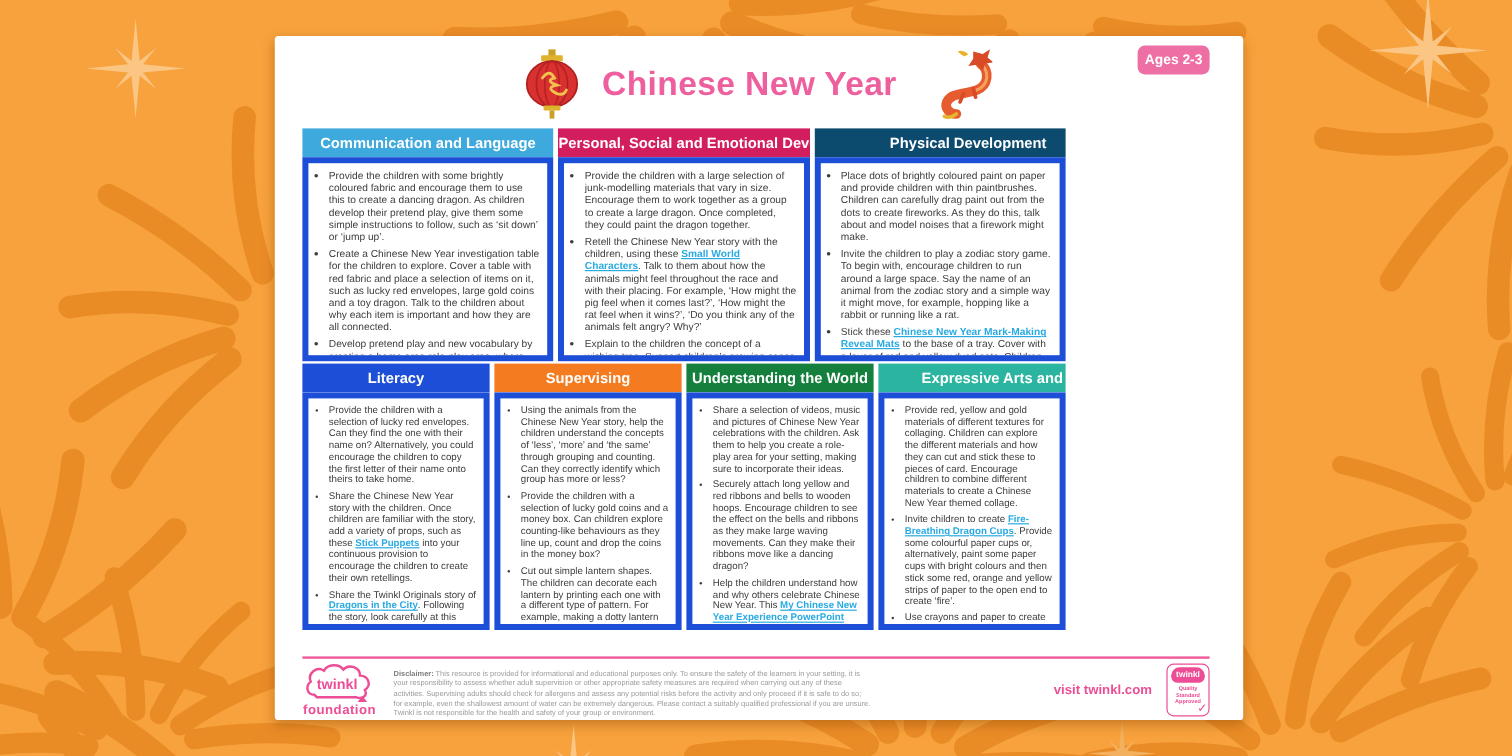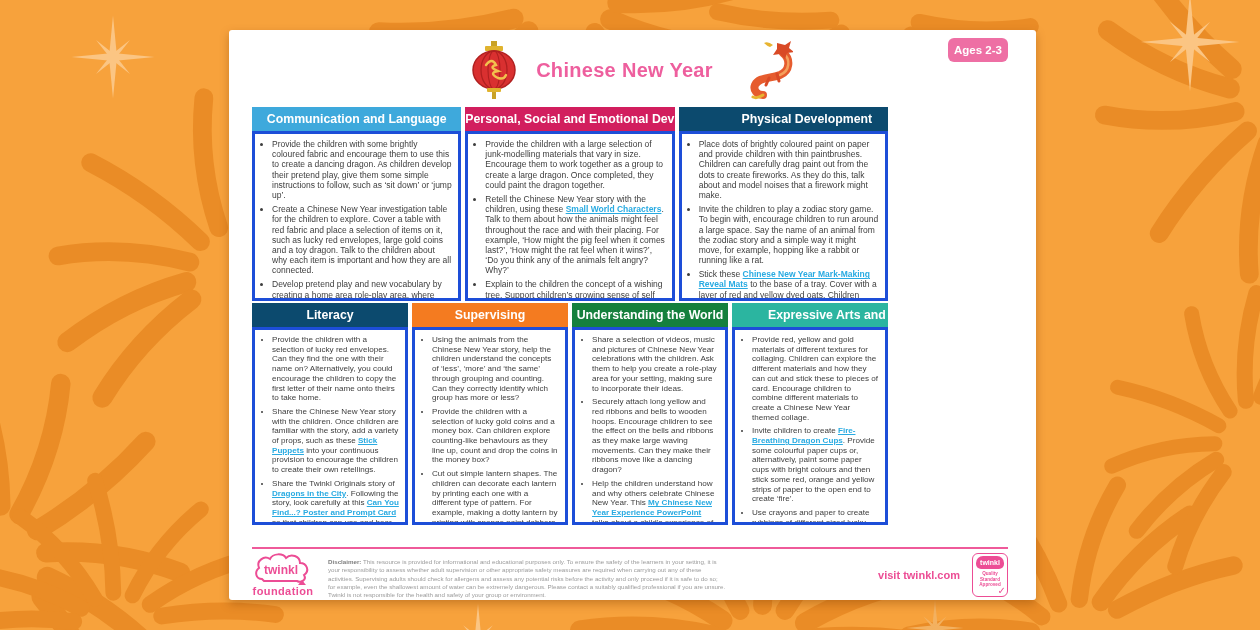--- a/index.html
+++ b/index.html
@@ -4,28 +4,28 @@
 <style>
   html,body{margin:0;padding:0;background:#f7a23c;}
   #stage{position:relative;width:1260px;height:630px;overflow:hidden;
          font-family:"Liberation Sans","DejaVu Sans",sans-serif;}
   #bg{position:absolute;left:0;top:0;width:1260px;height:630px;}
   .card{position:absolute;left:229px;top:30px;width:807px;height:570px;background:#ffffff;
         border-radius:3px;box-shadow:0 4px 10px rgba(125,60,0,.38);z-index:2;}
   .ages-badge{position:absolute;top:8px;right:28px;width:60px;height:24px;background:#ee6fa4;
         border-radius:6px;color:#fff;font-weight:bold;font-size:11.5px;line-height:24px;text-align:center;}
   .title-row{display:flex;justify-content:center;align-items:center;gap:16px;padding-top:8px;height:64px;}
-  .page-title{margin:4px;color:#ee5f9e;font-size:20px;font-weight:bold;letter-spacing:.3px;}
+  .page-title{margin:4px;color:#ee5f9e;font-size:28px;font-weight:bold;letter-spacing:.3px;}
   .row{position:absolute;left:23px;width:636px;display:flex;gap:4px;}
   .row-top{top:77px;}
   .row-bottom{top:273px;}
   .col{flex:1;display:flex;flex-direction:column;min-width:0;}
   .col-head{height:24px;line-height:24px;text-align:center;color:#ffffff;font-weight:bold;font-size:12.3px;
         white-space:nowrap;overflow:hidden;}
-  .col-body{background:#fff;border:3px solid #1d4ed8;box-sizing:border-box;overflow:hidden;
+  .col-body{background:#fff;border:5px solid #1d4ed8;box-sizing:border-box;overflow:hidden;
         padding:5px 6px 3px 4px;}
   .row-top .col-body{height:170px;}
   .row-bottom .col-body{height:198px;}
   .col-body ul{margin:0;padding-left:13px;}
   .col-body li{color:#3d3d3d;margin-bottom:4px;}
   .row-top .col-body li{font-size:8.5px;line-height:1.2;}
   .row-bottom .col-body li{font-size:8.1px;line-height:1.2;}
   a.res-link{color:#29abe2;font-weight:bold;text-decoration:underline;cursor:pointer;}
   .footer-line{position:absolute;top:517px;left:23px;width:756px;height:2px;background:#ef5a9a;}
   .footer{position:absolute;top:523px;left:23px;width:756px;display:flex;gap:12px;align-items:flex-start;}
@@ -131,21 +131,21 @@
             <ul>
               <li>Place dots of brightly coloured paint on paper and provide children with thin paintbrushes. Children can carefully drag paint out from the dots to create fireworks. As they do this, talk about and model noises that a firework might make.</li>
               <li>Invite the children to play a zodiac story game. To begin with, encourage children to run around a large space. Say the name of an animal from the zodiac story and a simple way it might move, for example, hopping like a rabbit or running like a rat.</li>
               <li>Stick these <a class="res-link" href="#">Chinese New Year Mark-Making Reveal Mats</a> to the base of a tray. Cover with a layer of red and yellow dyed oats. Children could move the oats to reveal the different images using different brushes or their hands. When each image is revealed, encourage the children to describe what they can see.</li>
             </ul>
           </div>
         </div>
       </div>
     <div class="row row-bottom" id="bottom-row">
         <div class="col">
-          <div class="col-head" style="background: #0c4a6e;">Literacy</div>
+          <div class="col-head" style="background: #1d4ed8;">Literacy</div>
           <div class="col-body">
             <ul>
               <li>Provide the children with a selection of lucky red envelopes. Can they find the one with their name on? Alternatively, you could encourage the children to copy the first letter of their name onto theirs to take home.</li>
               <li>Share the Chinese New Year story with the children. Once children are familiar with the story, add a variety of props, such as these <a class="res-link" href="#">Stick Puppets</a> into your continuous provision to encourage the children to create their own retellings.</li>
               <li>Share the Twinkl Originals story of <a class="res-link" href="#">Dragons in the City</a>. Following the story, look carefully at this <a class="res-link" href="#">Can You Find...? Poster and Prompt Card</a> so that children can use and hear key vocabulary and names from the story.</li>
             </ul>
           </div>
         </div>
         <div class="col">
           <div class="col-head" style="background: rgb(244, 123, 32);">Supervising</div>

